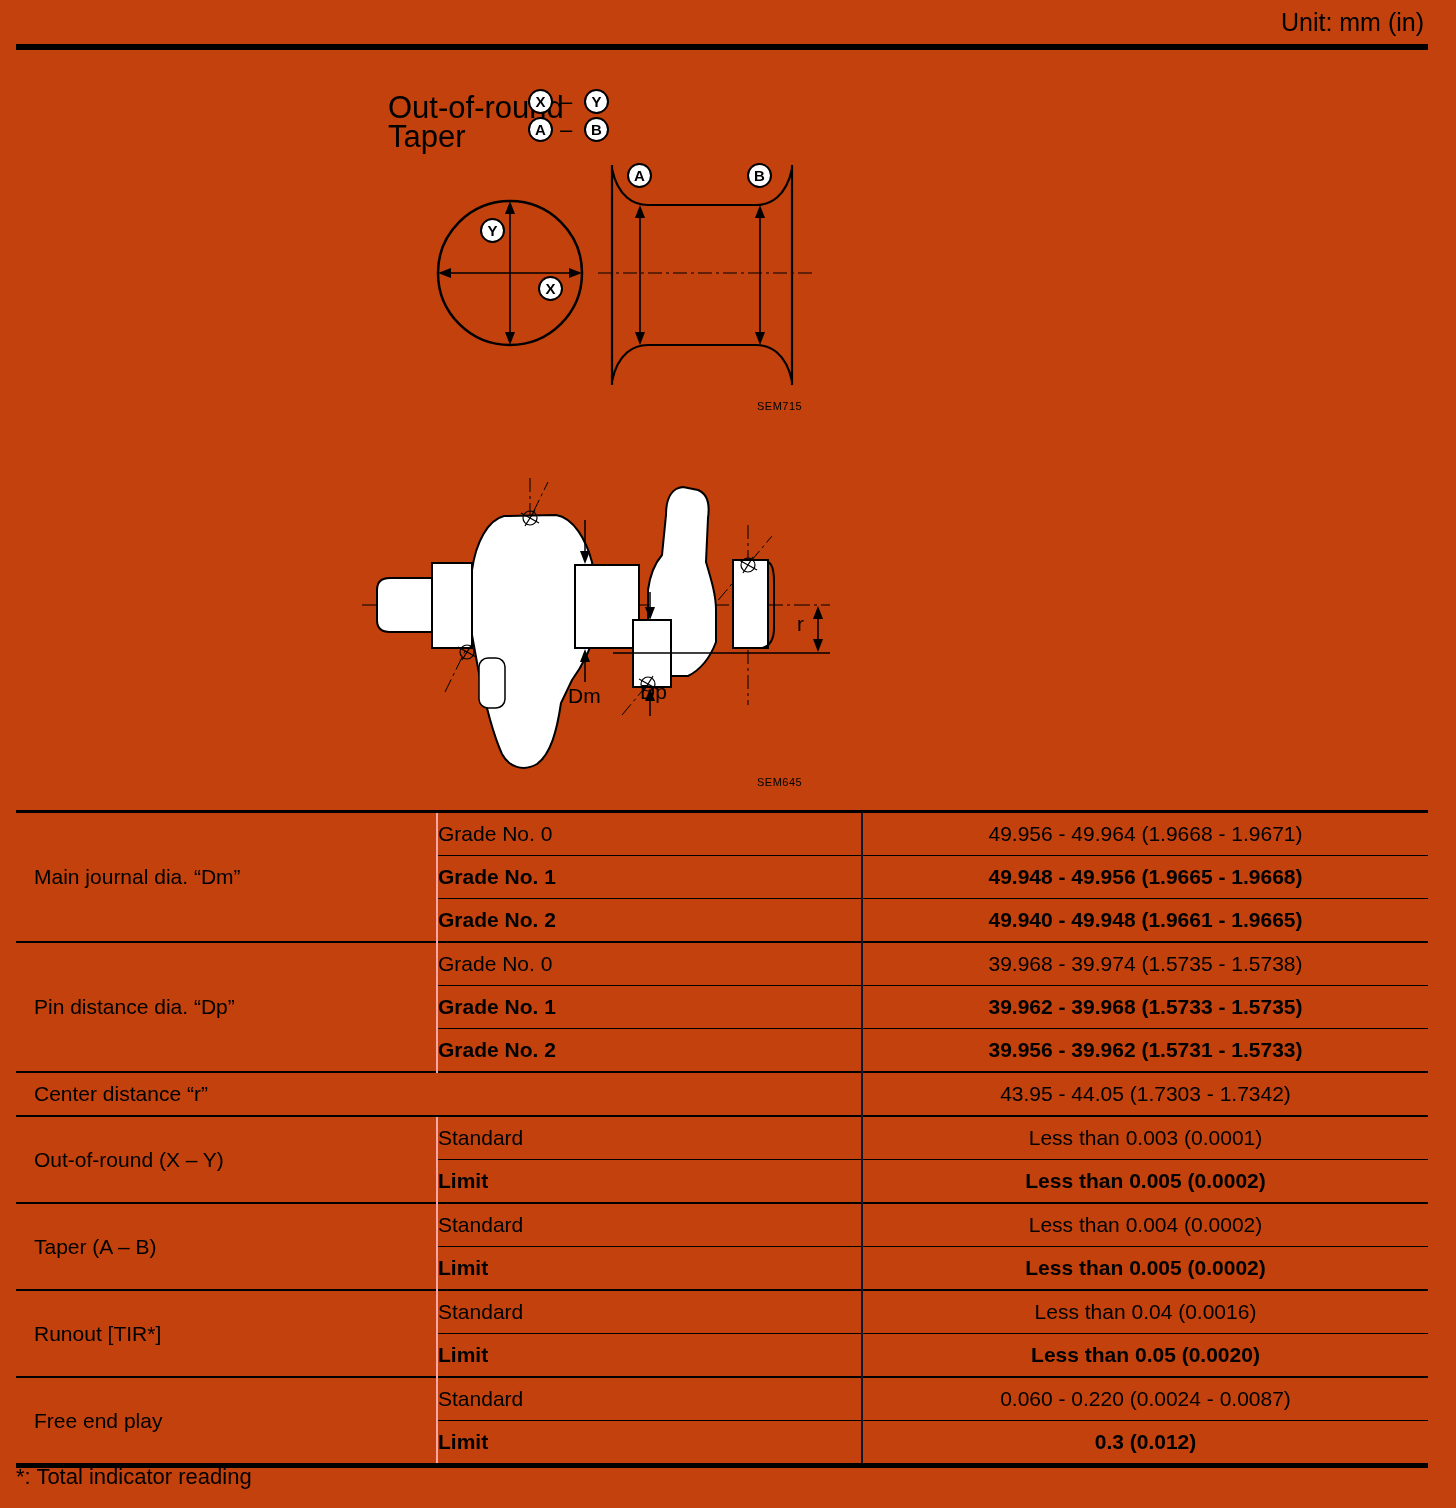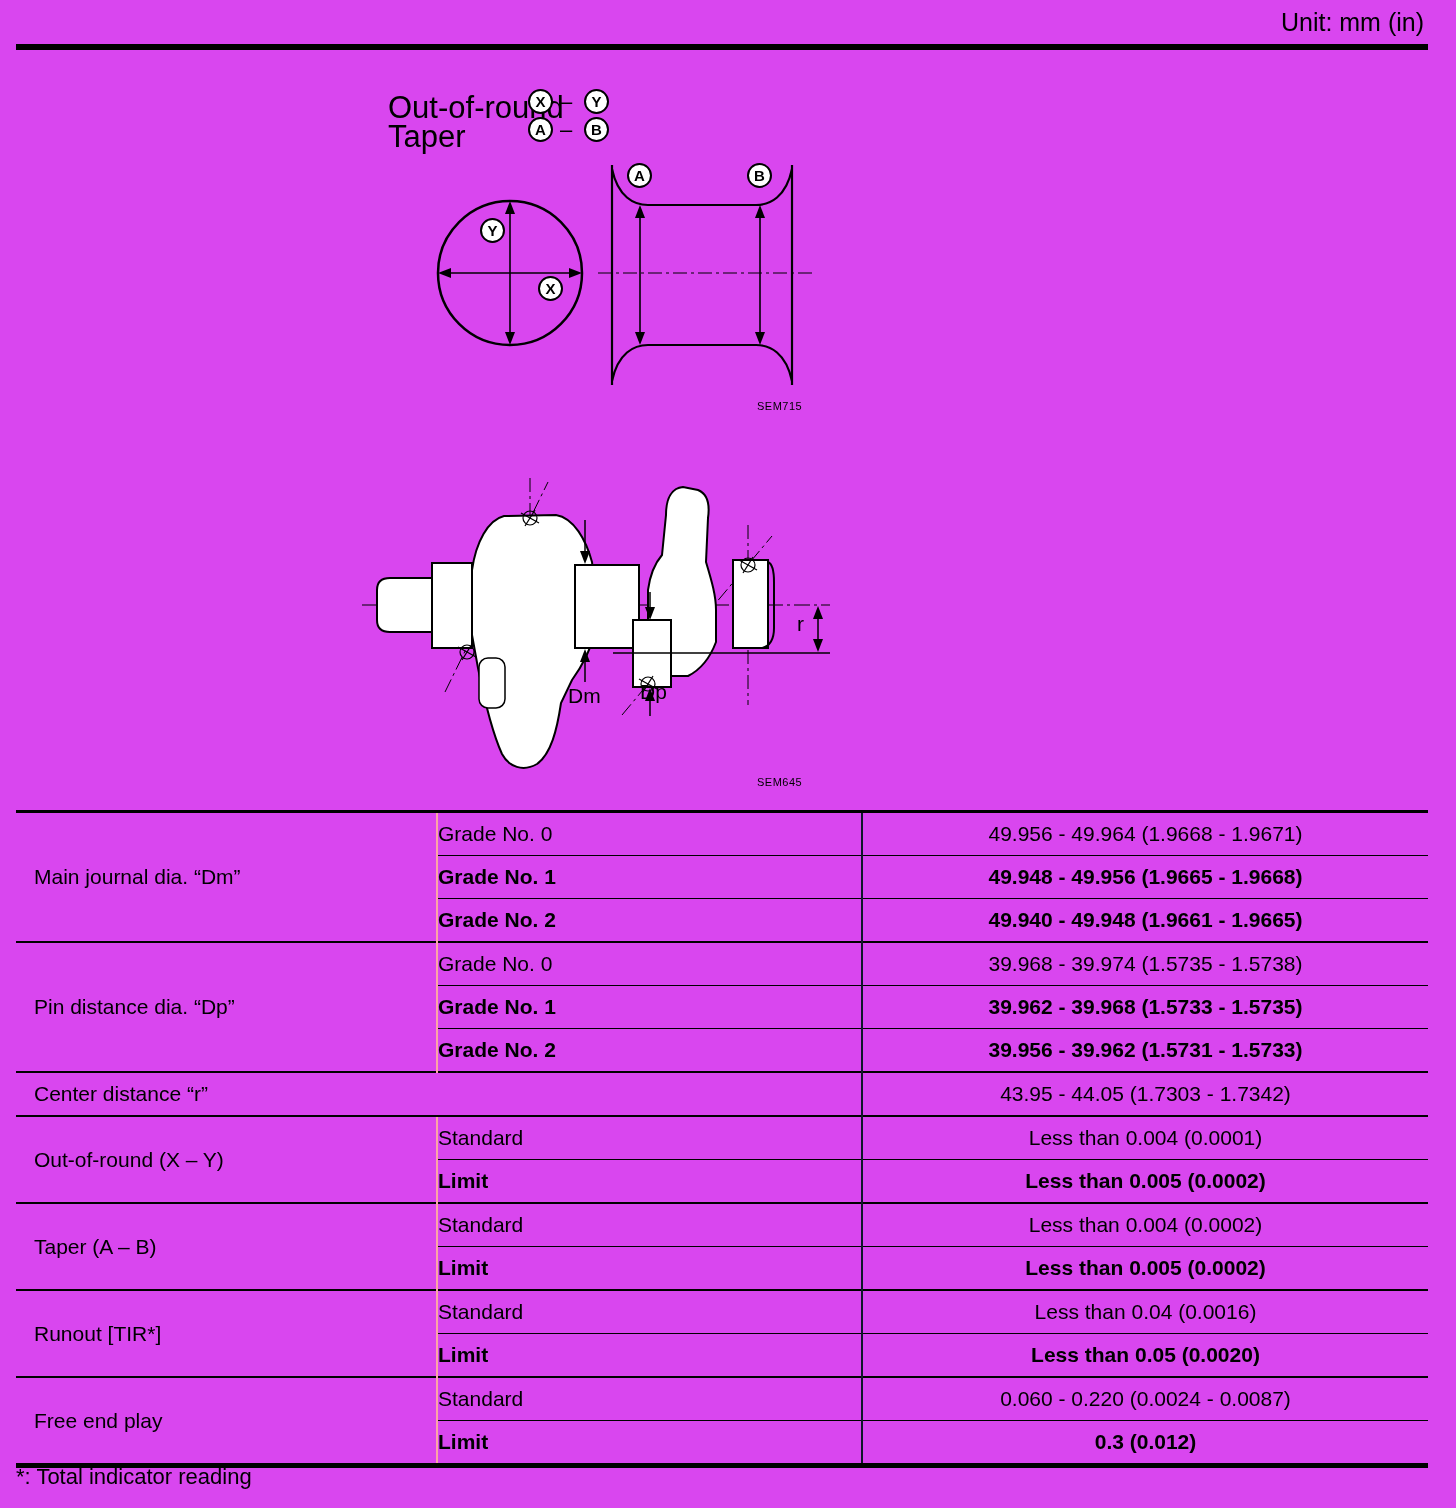--- a/index.html
+++ b/index.html
@@ -1,17 +1,17 @@
 <!DOCTYPE html>
 <html><head>
 <meta charset="utf-8">
 <style>
   html,body{margin:0;padding:0;background:#fff;}
   #page{
-    position:relative;width:1456px;height:1508px;background:#d946ef;
+    position:relative;width:1456px;height:1508px;background:#c2410c;
     font-family:"Liberation Sans",sans-serif;color:#000;overflow:hidden;
   }
   .abs{position:absolute;}
   #unit-label{top:8px;right:32px;font-size:25px;}
   #top-rule{left:16px;top:44px;width:1412px;height:6px;background:#000;}
   .legend-label{font-size:31px;}
   #legend-row1-label{left:388px;top:90px;}
   #legend-row2-label{left:388px;top:119px;}
   .circ{
     position:absolute;width:25px;height:25px;border:2px solid #000;border-radius:50%;
@@ -192,21 +192,21 @@
           <td class="sub-cell">Grade No. 2</td>
           <td class="value-cell">39.956 - 39.962 (1.5731 - 1.5733)</td>
         </tr>
         <tr class="group-first">
           <td class="label-cell" colspan="2">Center distance “r”</td>
           <td class="value-cell">43.95 - 44.05 (1.7303 - 1.7342)</td>
         </tr>
         <tr class="group-first">
           <td class="label-cell" rowspan="2">Out-of-round (X – Y)</td>
           <td class="sub-cell">Standard</td>
-          <td class="value-cell">Less than 0.004 (0.0001)</td>
+          <td class="value-cell">Less than 0.003 (0.0001)</td>
         </tr>
         <tr class="group-next">
           <td class="sub-cell">Limit</td>
           <td class="value-cell">Less than 0.005 (0.0002)</td>
         </tr>
         <tr class="group-first">
           <td class="label-cell" rowspan="2">Taper (A – B)</td>
           <td class="sub-cell">Standard</td>
           <td class="value-cell">Less than 0.004 (0.0002)</td>
         </tr>

